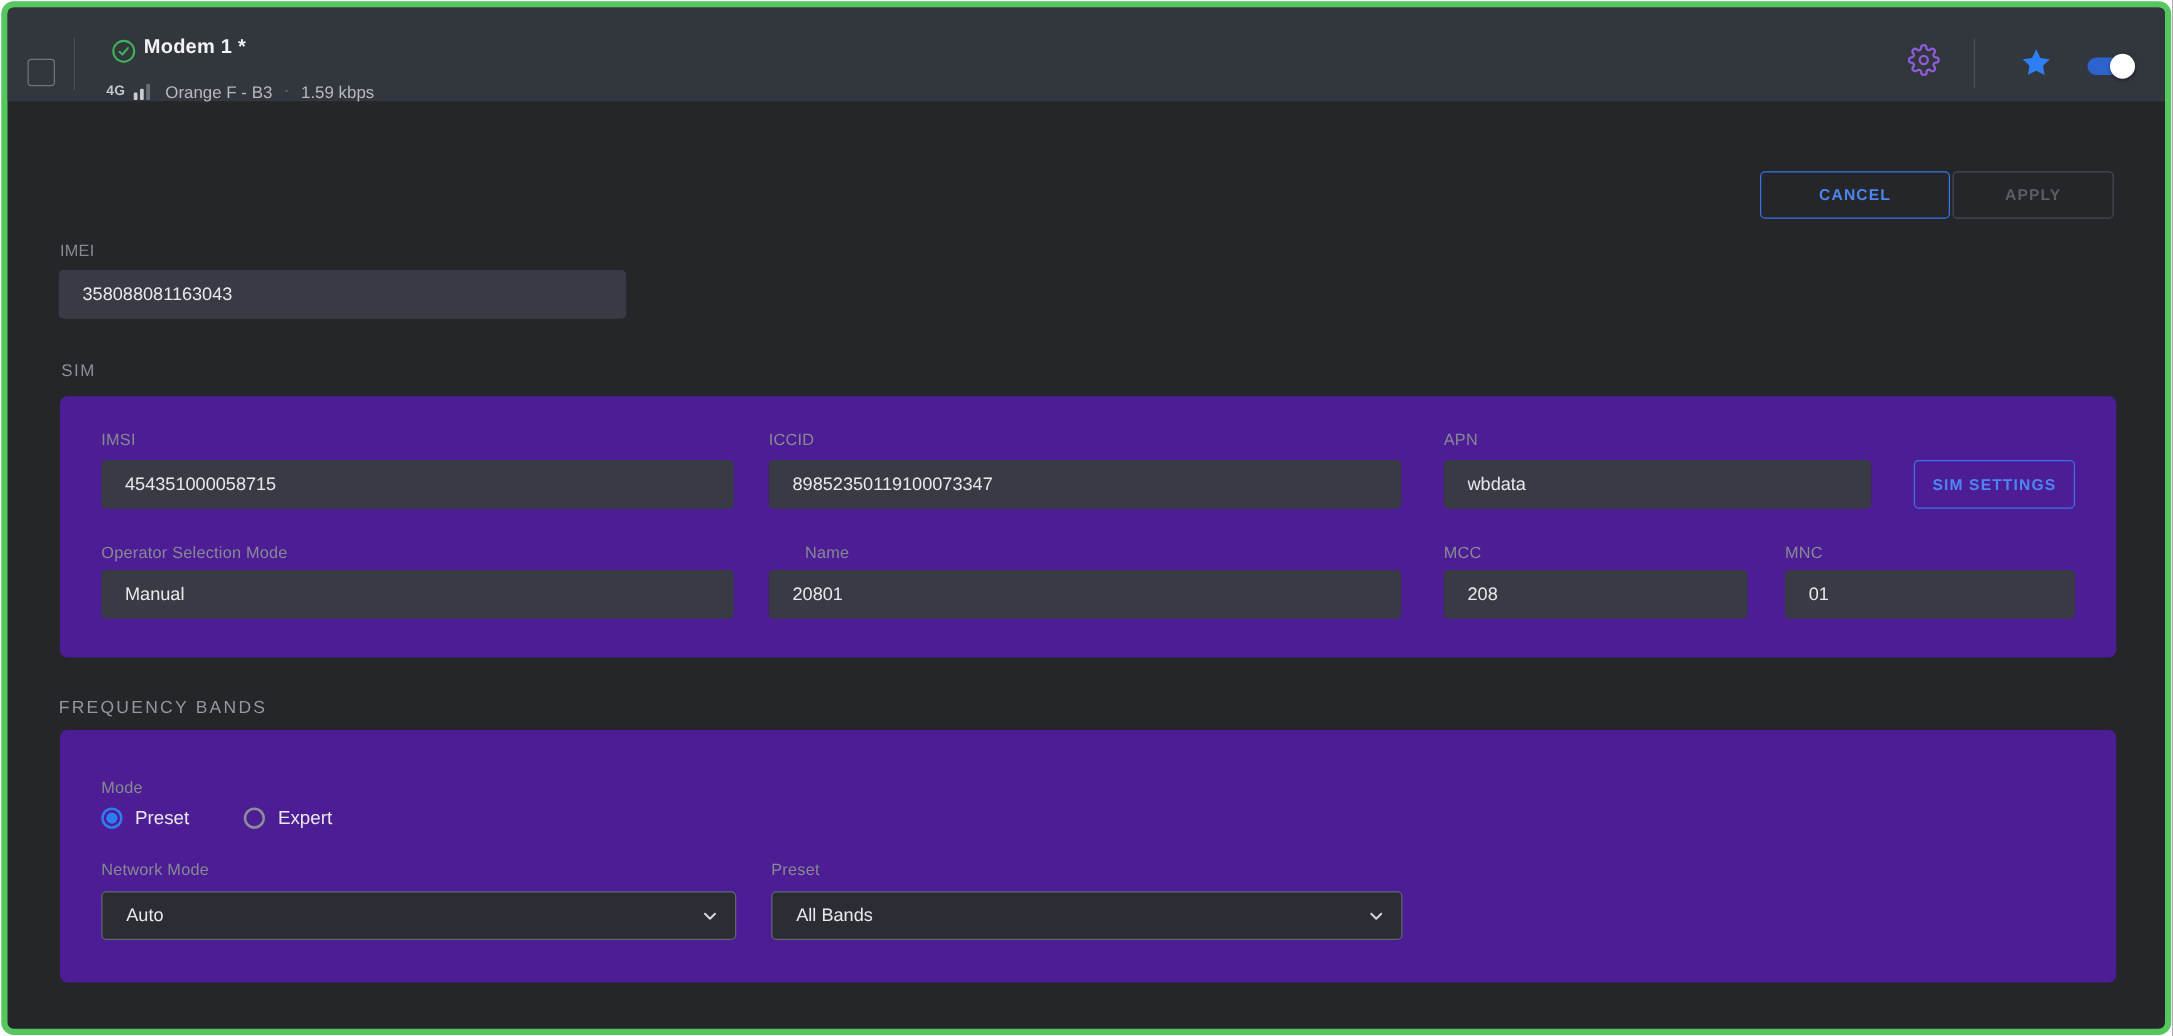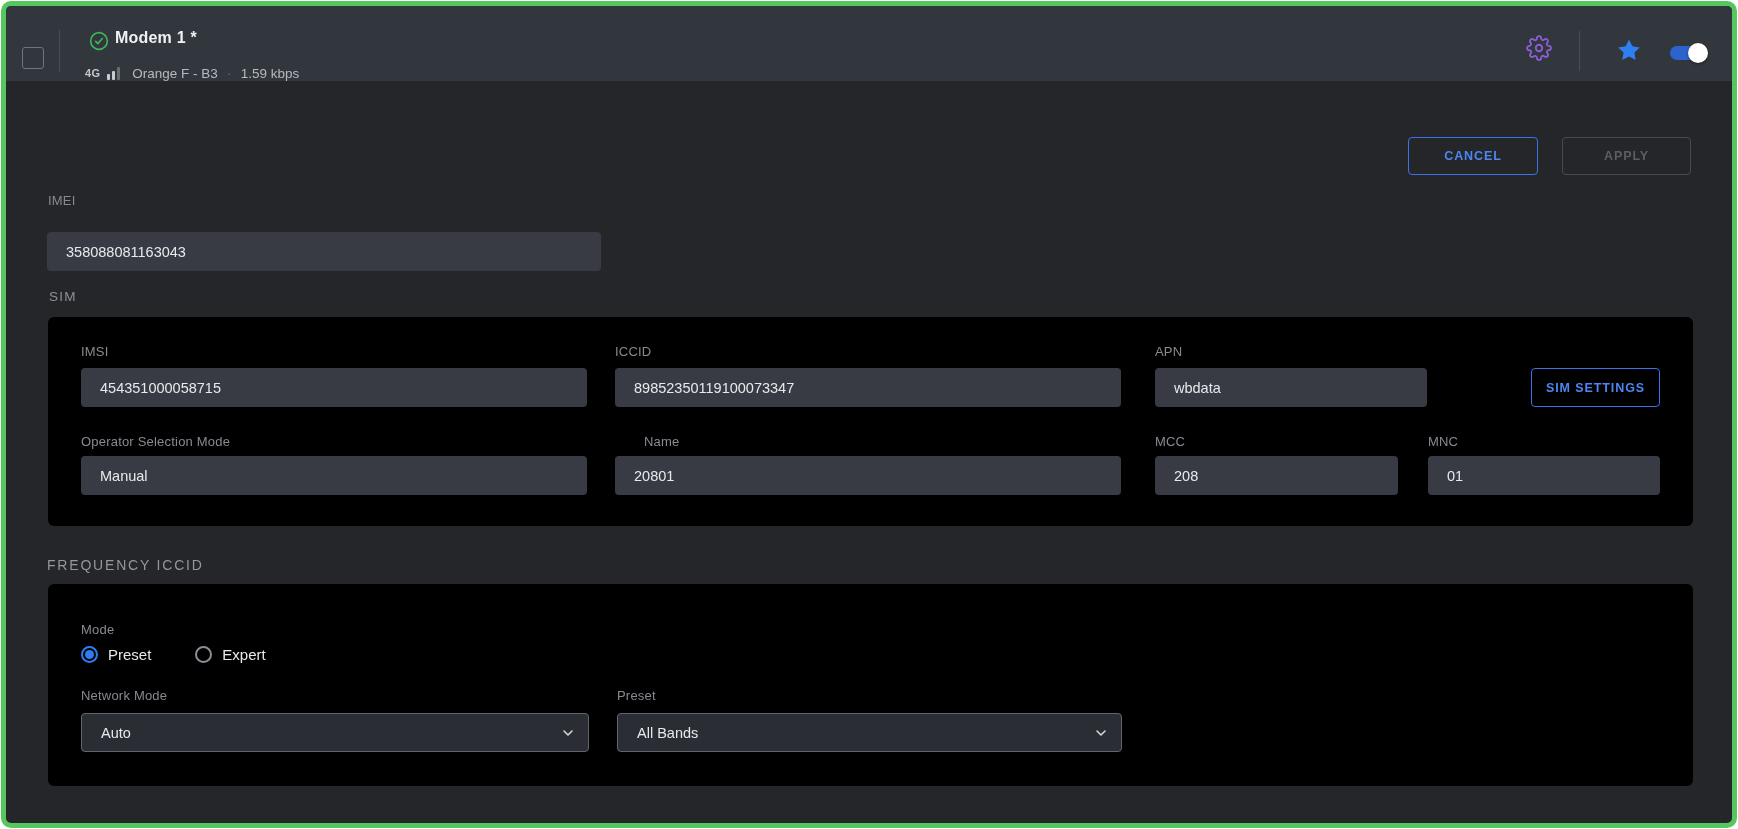--- a/index.html
+++ b/index.html
@@ -41,35 +41,35 @@
   .field-label { position:absolute; font-size:13px; color:#868a91; letter-spacing:0.2px; }
   .text-input { position:absolute; height:39px; background:#383b44; border:none; border-radius:4px;
                 color:#e8e9eb; font-family:"Liberation Sans", sans-serif; font-size:14.5px;
                 padding:0 14px 0 19px; outline:none; }
   .section-label { position:absolute; color:#8d9097; }
   .btn { position:absolute; height:38px; background:transparent; border-radius:4px;
          font-family:"Liberation Sans", sans-serif; font-size:12.5px; font-weight:700;
          letter-spacing:0.9px; cursor:pointer; display:flex; align-items:center; justify-content:center; }
   .btn-blue { border:1px solid #3b72e8; color:#4d86f2; }
   .btn-disabled { border:1px solid #464a52; color:#5a5e66; cursor:default; }
-  .panel { position:absolute; background:#000000; border-radius:6px;text-decoration:underline; }
-
-  .btn-cancel { left:1402px; top:131px; width:130px; }
+  .panel { position:absolute; background:#4c1d95; border-radius:6px;text-decoration:underline; }
+
+  .btn-cancel { left:1402px; top:131px; width:152px; }
   .btn-apply  { left:1556px; top:131px; width:129px; }
 
   .imei-label { left:42px; top:187px; }
-  .imei-input { left:41px; top:226px; width:554px; }
+  .imei-input { left:41px; top:210px; width:454px; }
 
   .sim-label { left:43px; top:283px; font-size:13.5px; letter-spacing:1.2px; }
   .sim-panel { left:42px; top:311px; width:1645px; height:209px; }
 
   
   .imsi-label  { left:33px;   top:27px; }   .imsi-input  { left:33px;   top:51px;  width:506px; }
   .iccid-label { left:567px;  top:27px; }   .iccid-input { left:567px;  top:51px;  width:506px; }
-  .apn-label   { left:1107px; top:27px; }   .apn-input   { left:1107px; top:51px;  width:272px; }
+  .apn-label   { left:1107px; top:27px; }   .apn-input   { left:1107px; top:51px;  width:342px; }
   .btn-simset  { left:1483px; top:51px;  width:129px; height:39px; }
   .osm-label   { left:33px;   top:117px; }  .osm-input   { left:33px;   top:139px; width:506px; }
   .name-label  { left:596px;  top:117px; }  .name-input  { left:567px;  top:139px; width:506px; }
   .mcc-label   { left:1107px; top:117px; }  .mcc-input   { left:1107px; top:139px; width:243px; }
   .mnc-label   { left:1380px; top:117px; }  .mnc-input   { left:1380px; top:139px; width:232px; }
 
   .fb-label { left:41px; top:551px; font-size:14px; letter-spacing:1.8px; color:#94979e; }
   .fb-panel { left:42px; top:578px; width:1645px; height:202px; }
 
   .mode-label { left:33px; top:38px; }
@@ -166,21 +166,21 @@
       <span class="field-label name-label">Name</span>
       <input class="text-input name-input" value="20801" style="">
 
       <span class="field-label mcc-label">MCC</span>
       <input class="text-input mcc-input" value="208" style="">
 
       <span class="field-label mnc-label">MNC</span>
       <input class="text-input mnc-input" value="01" style="">
     </section>
 
-    <span class="section-label fb-label">FREQUENCY ICCID</span>
+    <span class="section-label fb-label">FREQUENCY BANDS</span>
     <section class="panel fb-panel">
       <span class="field-label mode-label">Mode</span>
 
       <div class="radio-row">
         <div class="radio-option">
           <span class="radio checked"></span>
           <span class="radio-text">Preset</span>
         </div>
         <div class="radio-option">
           <span class="radio unchecked"></span>

